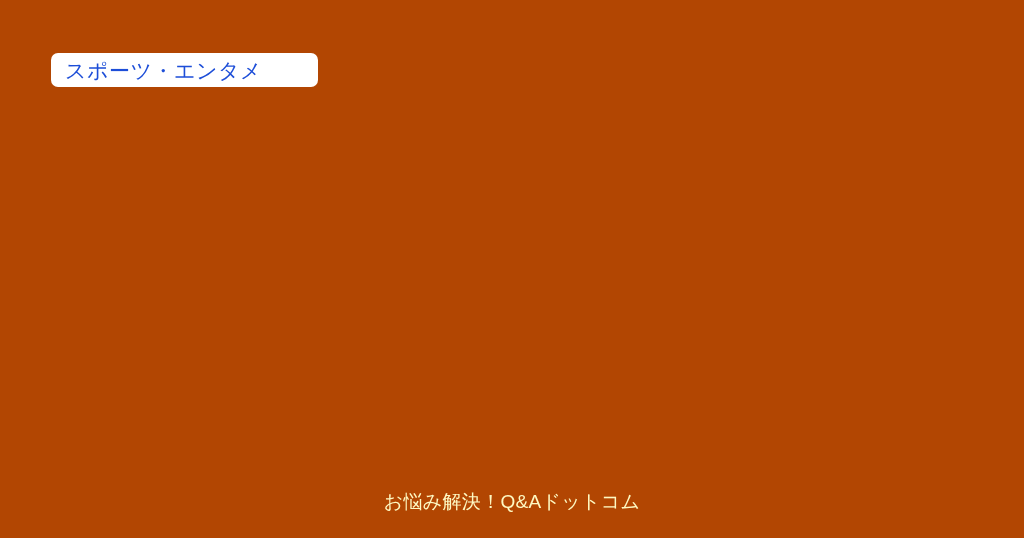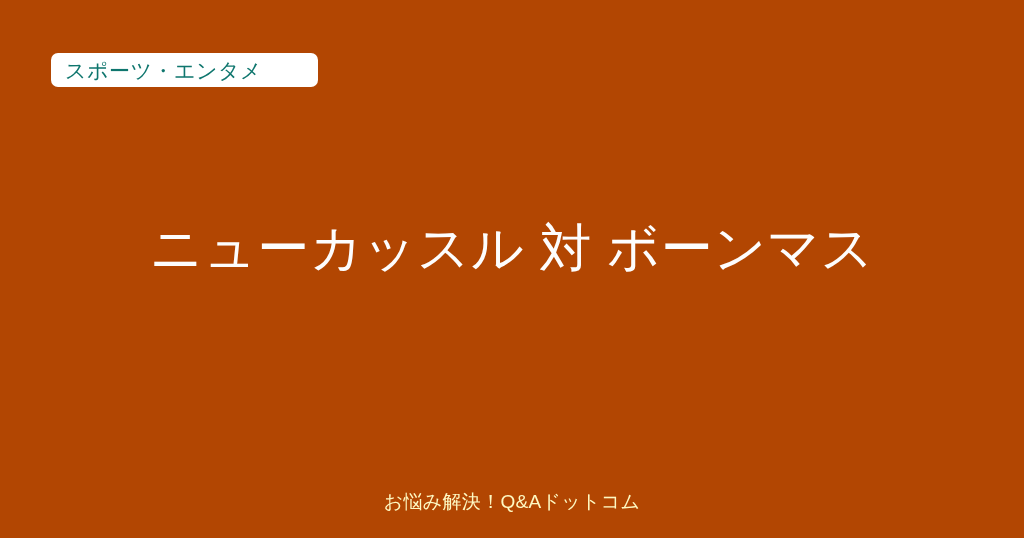--- a/index.html
+++ b/index.html
@@ -37,21 +37,21 @@
     padding: 0 14px;
     background: #ffffff;
     border-radius: 7px;
     white-space: nowrap;
   }
 
   .category-badge-label {
     font-size: 21px;
     line-height: 1;
     font-weight: 400;
-    color: #0f766e;
+    color: #1d4ed8;
     letter-spacing: 0.5px;
   }
 
   
   .title-area {
     position: absolute;
     left: 0;
     top: 212px;
     width: 1024px;
     height: 74px;
@@ -94,21 +94,18 @@
 </style>
 </head>
 <body>
 
 <div class="card">
 
   <div class="category-badge">
     <span class="category-badge-label">スポーツ・エンタメ</span>
   </div>
 
-  <div class="title-area">
-    <h1 class="main-title">ニューカッスル 対 ボーンマス</h1>
-  </div>
 
   <div class="footer-area">
     <span class="footer-site-name">お悩み解決！Q&amp;Aドットコム</span>
   </div>
 
 </div>
 
 </body></html>

